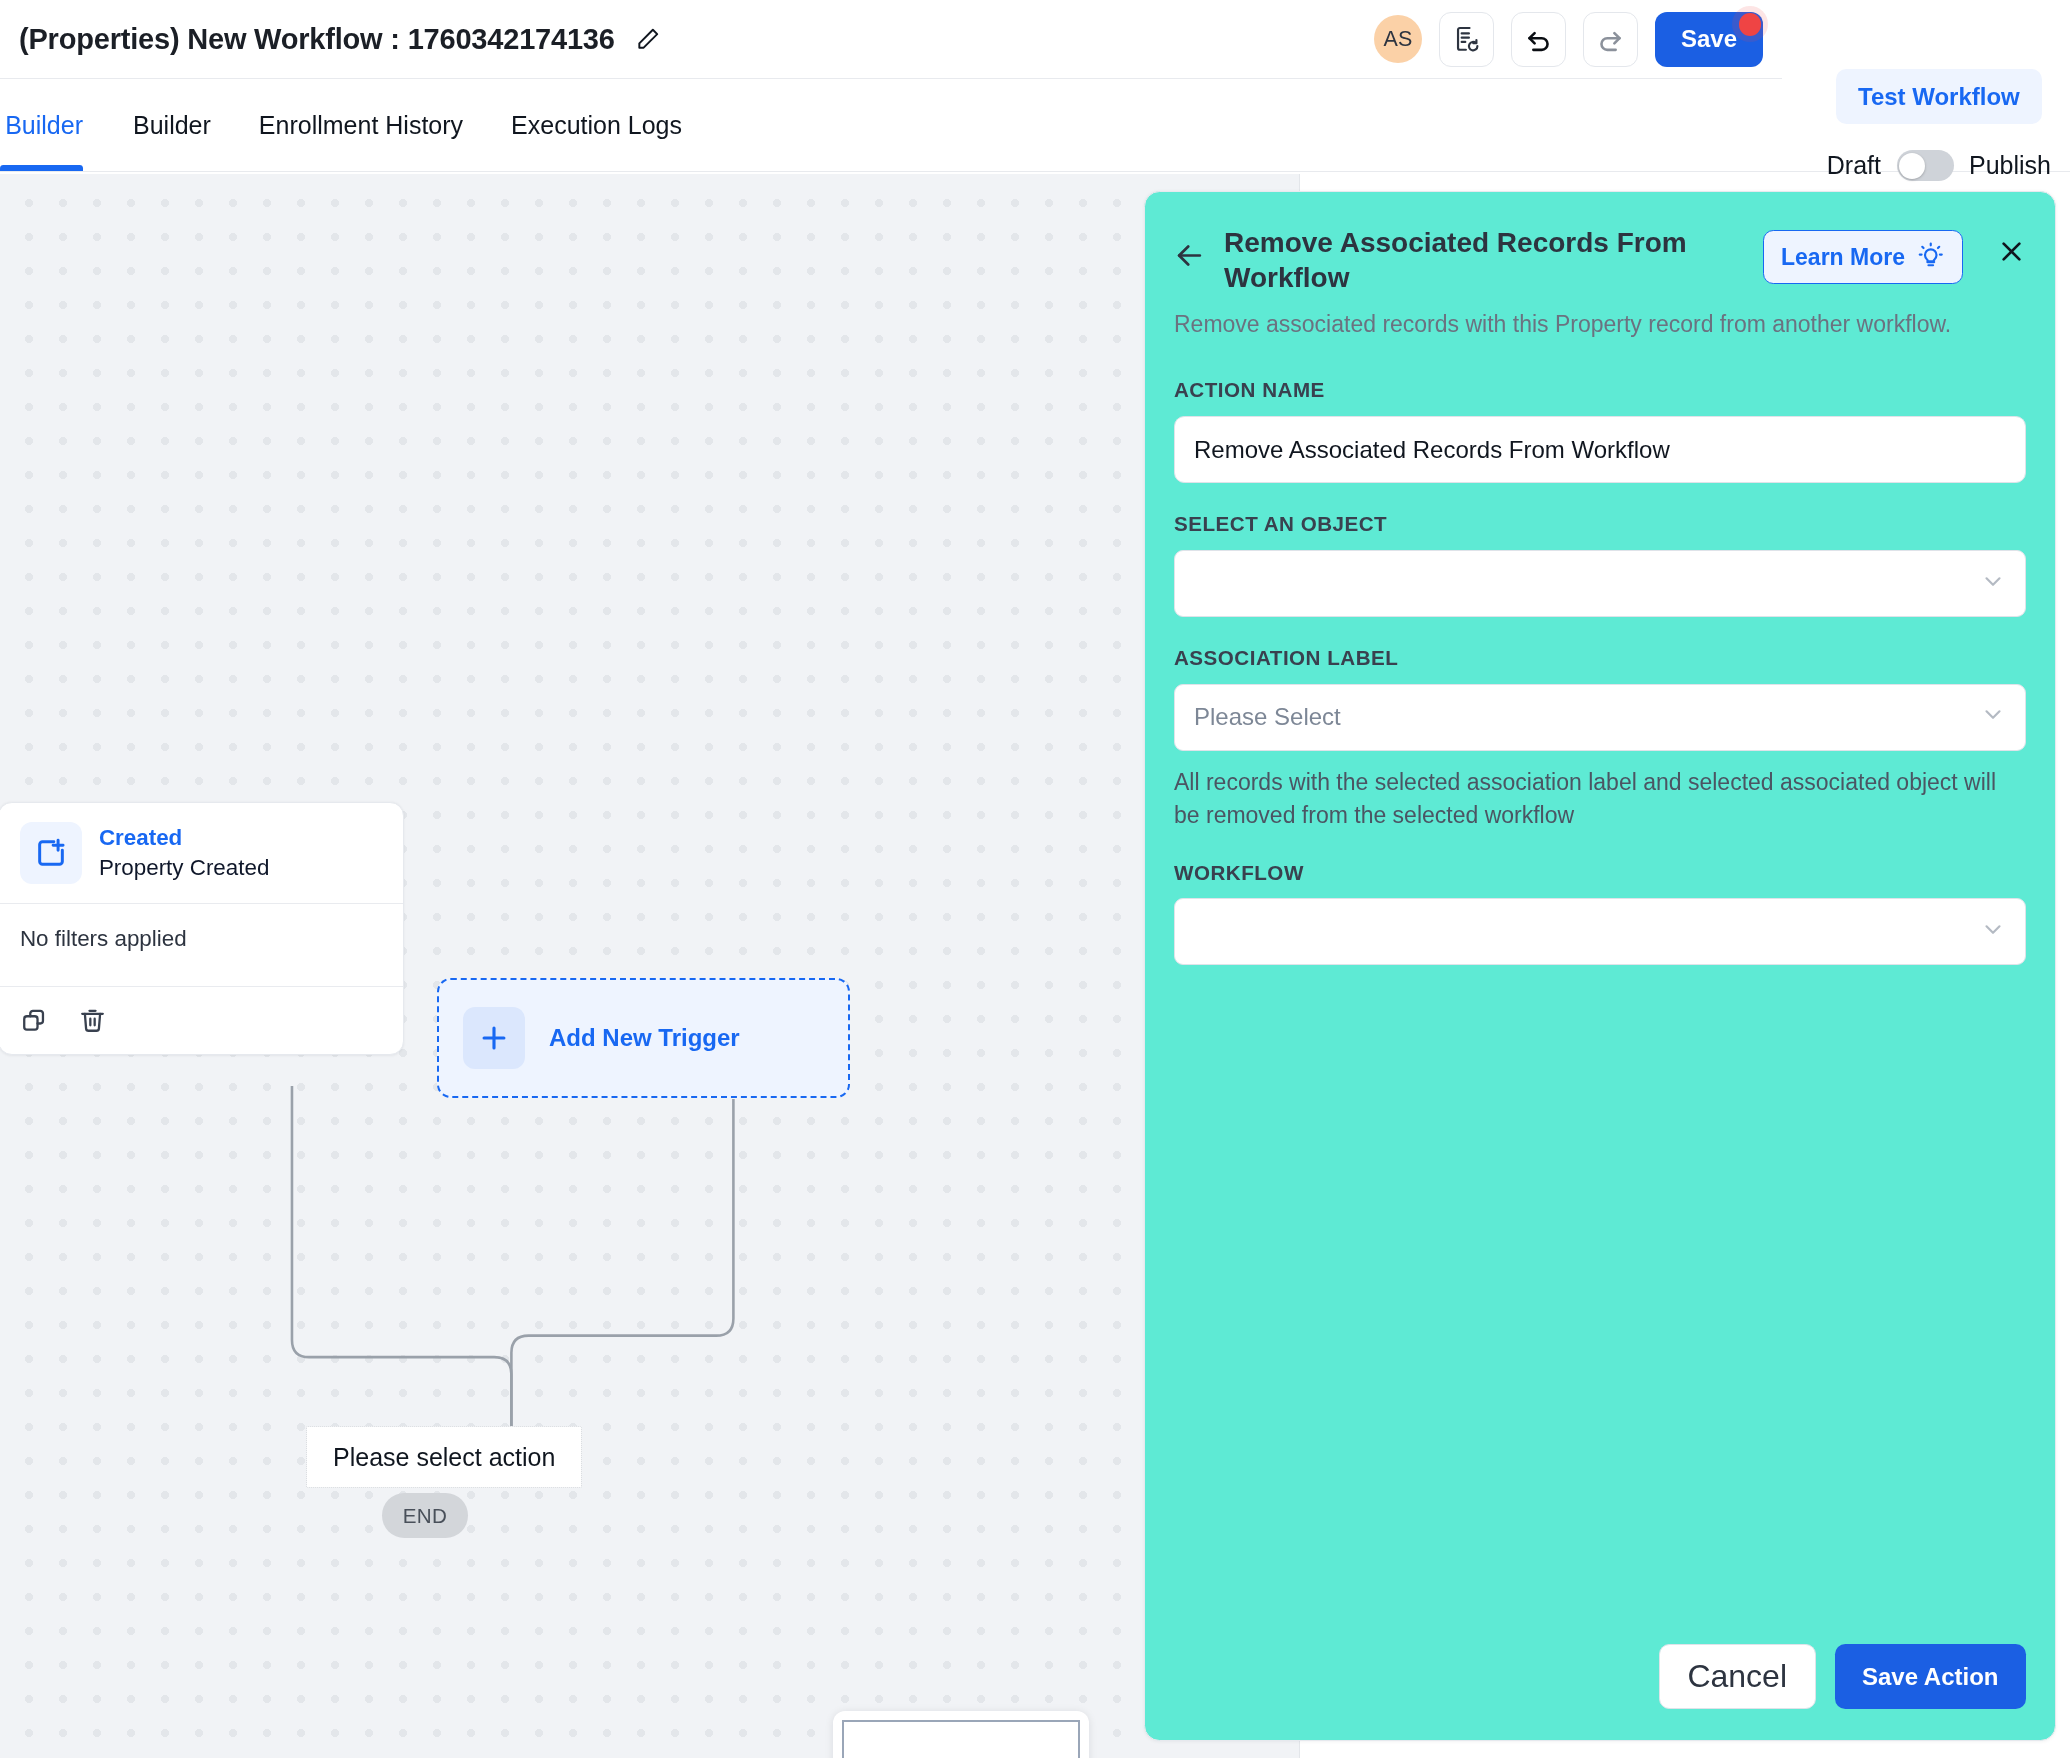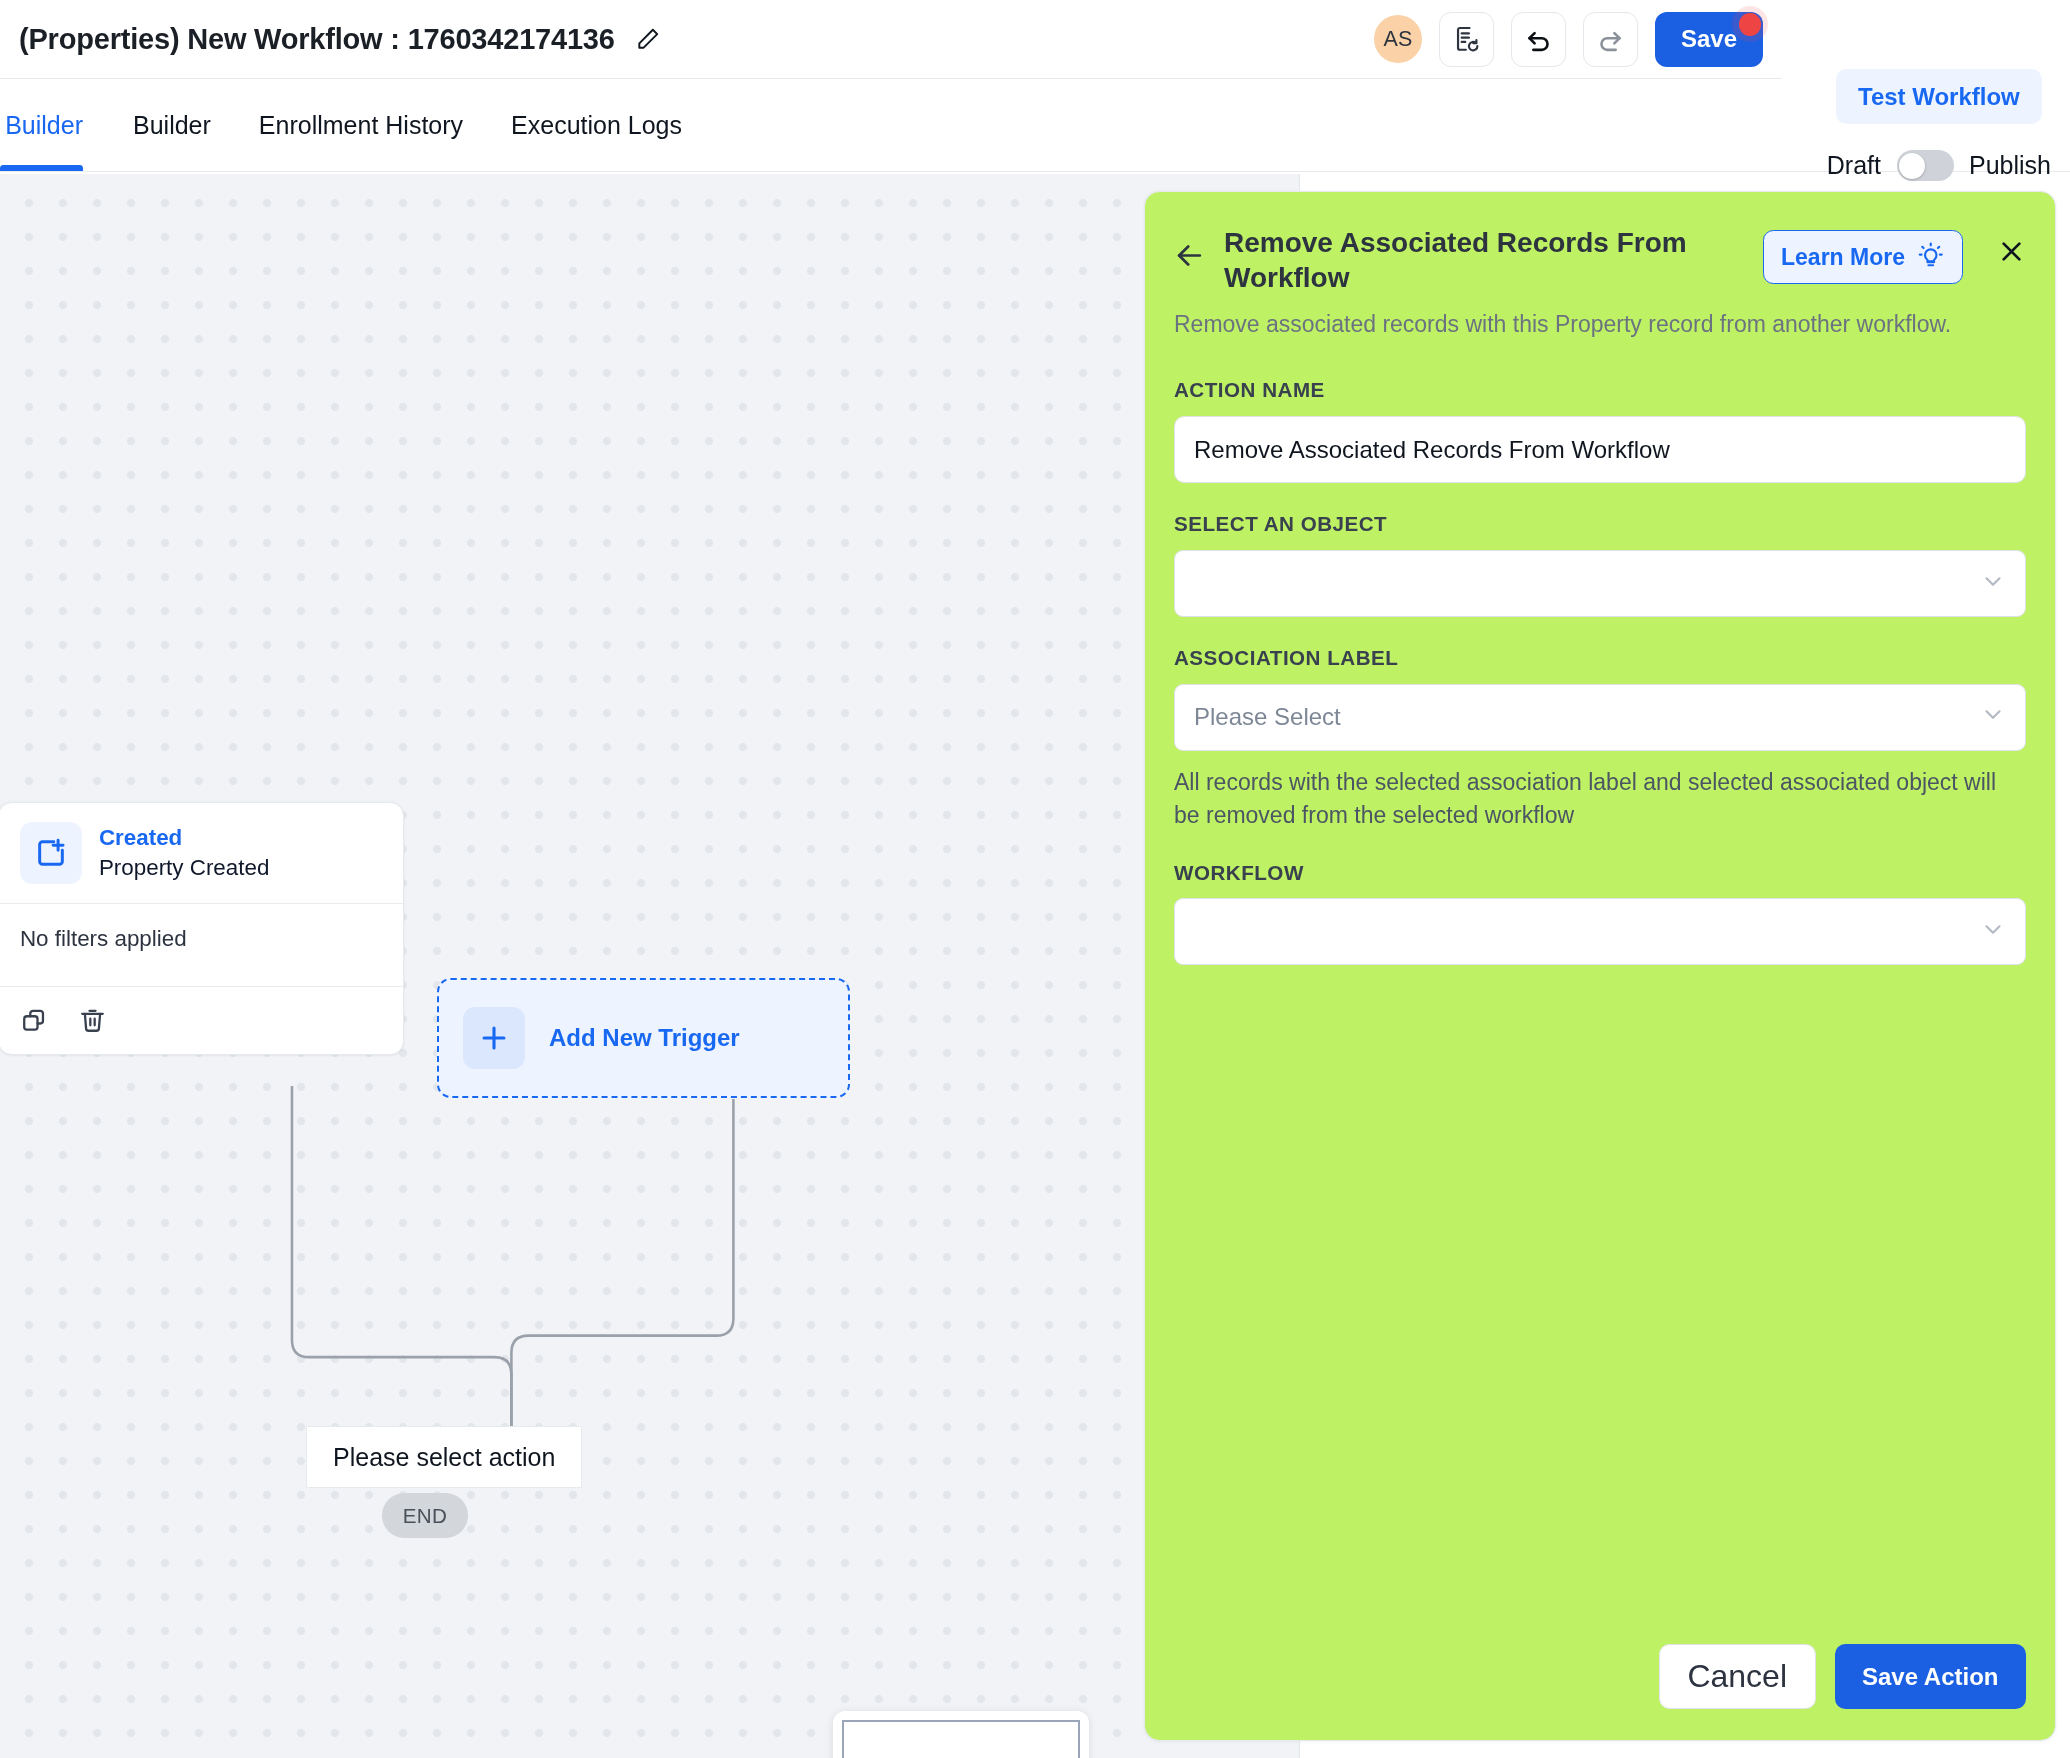--- a/index.html
+++ b/index.html
@@ -174,21 +174,21 @@
   }
   .mm-inner {
     width: 100%; height: 100%;
     border: 2.6px solid #9aa6b8; background: #fff; position: relative;
   }
 
   
   .panel {
     position: absolute; top: 191px; left: 1144px;
     width: 912px; height: 1550px;
-    background: #bef264; border: 0.9px solid #e6e9ee;
+    background: #5eead4; border: 0.9px solid #e6e9ee;
     border-radius: 15.5px;
     box-shadow: 0 0.9px 3.4px rgba(16,22,31,0.05);
     overflow: hidden;
   }
   .p-head { padding: 29px 29px 0 29px; display: flex; align-items: flex-start; gap: 19px; }
   .back-arrow { margin-top: 19px; cursor: pointer; flex: none; }
   .p-title {
     font-size: 28px; font-weight: 700; color: #2d3440;
     line-height: 1.24; max-width: 482px; margin-top: 5.2px;
   }

